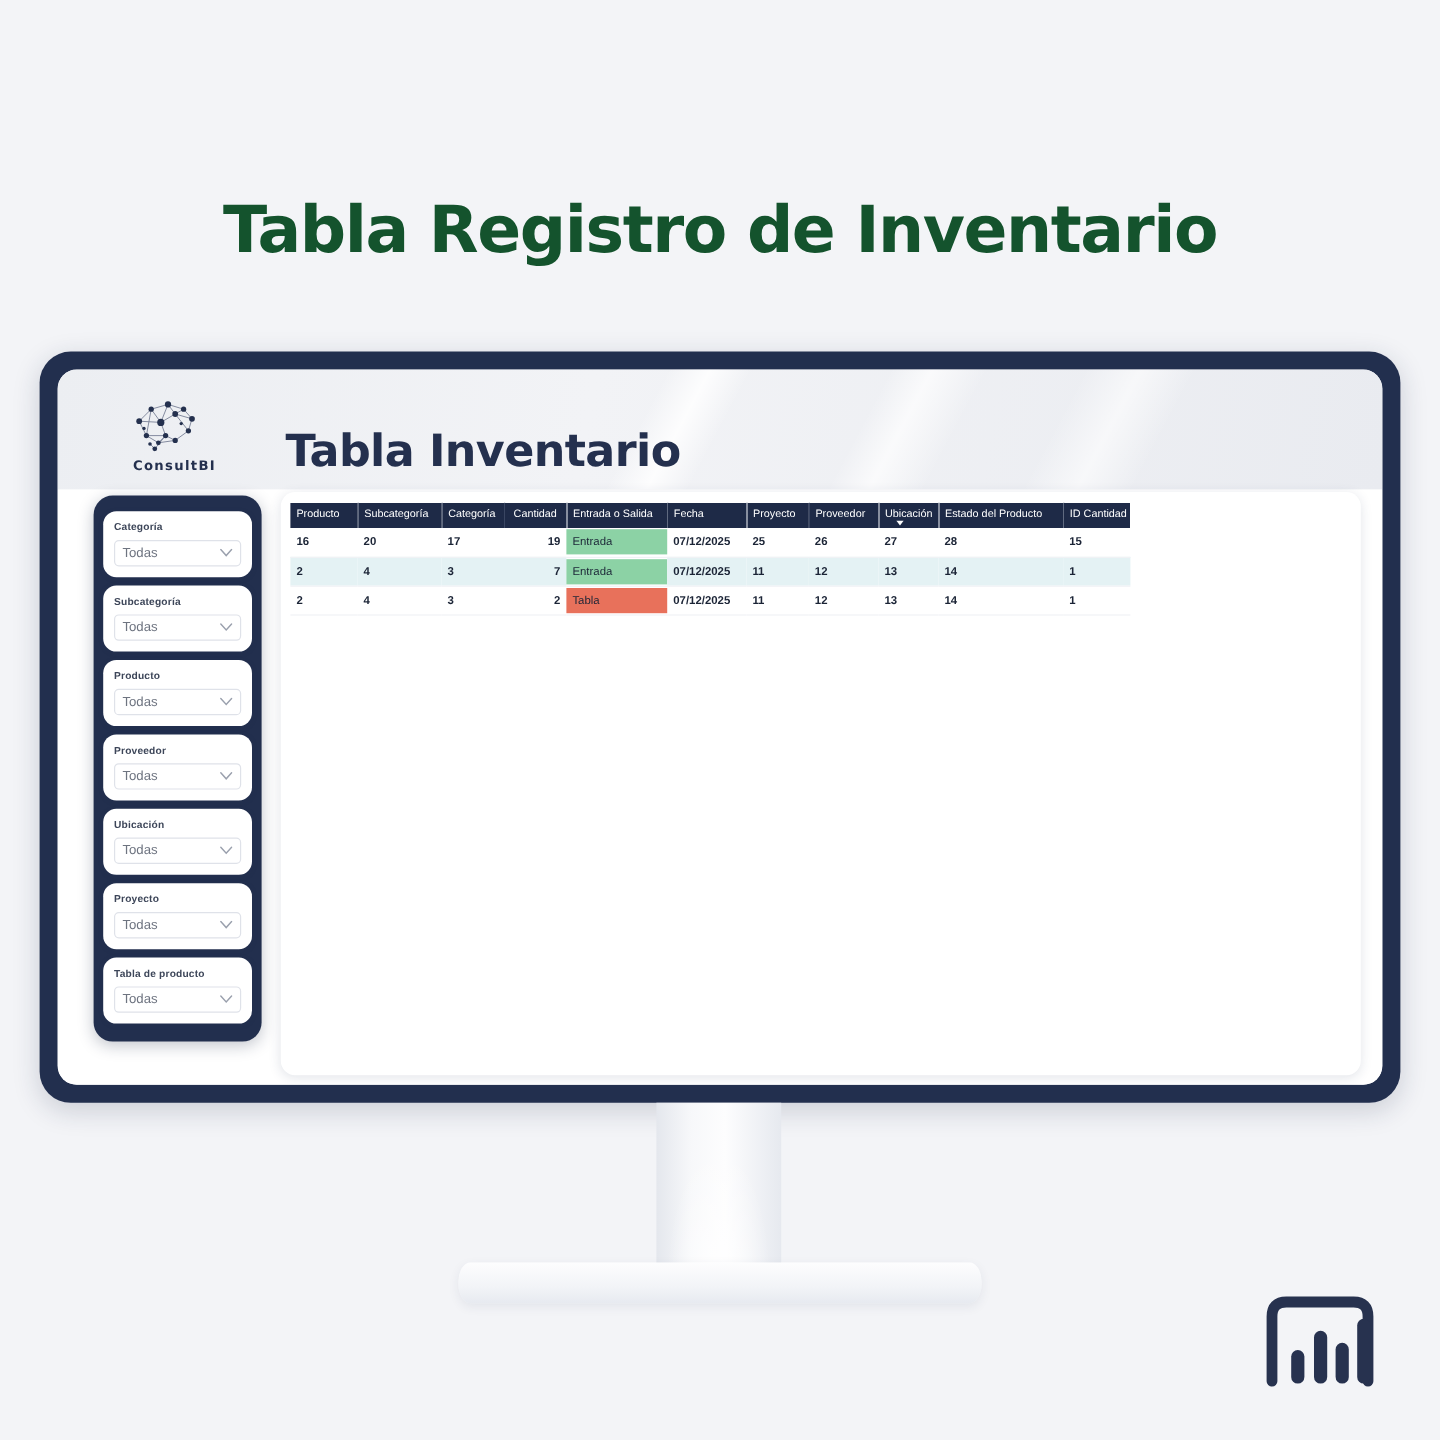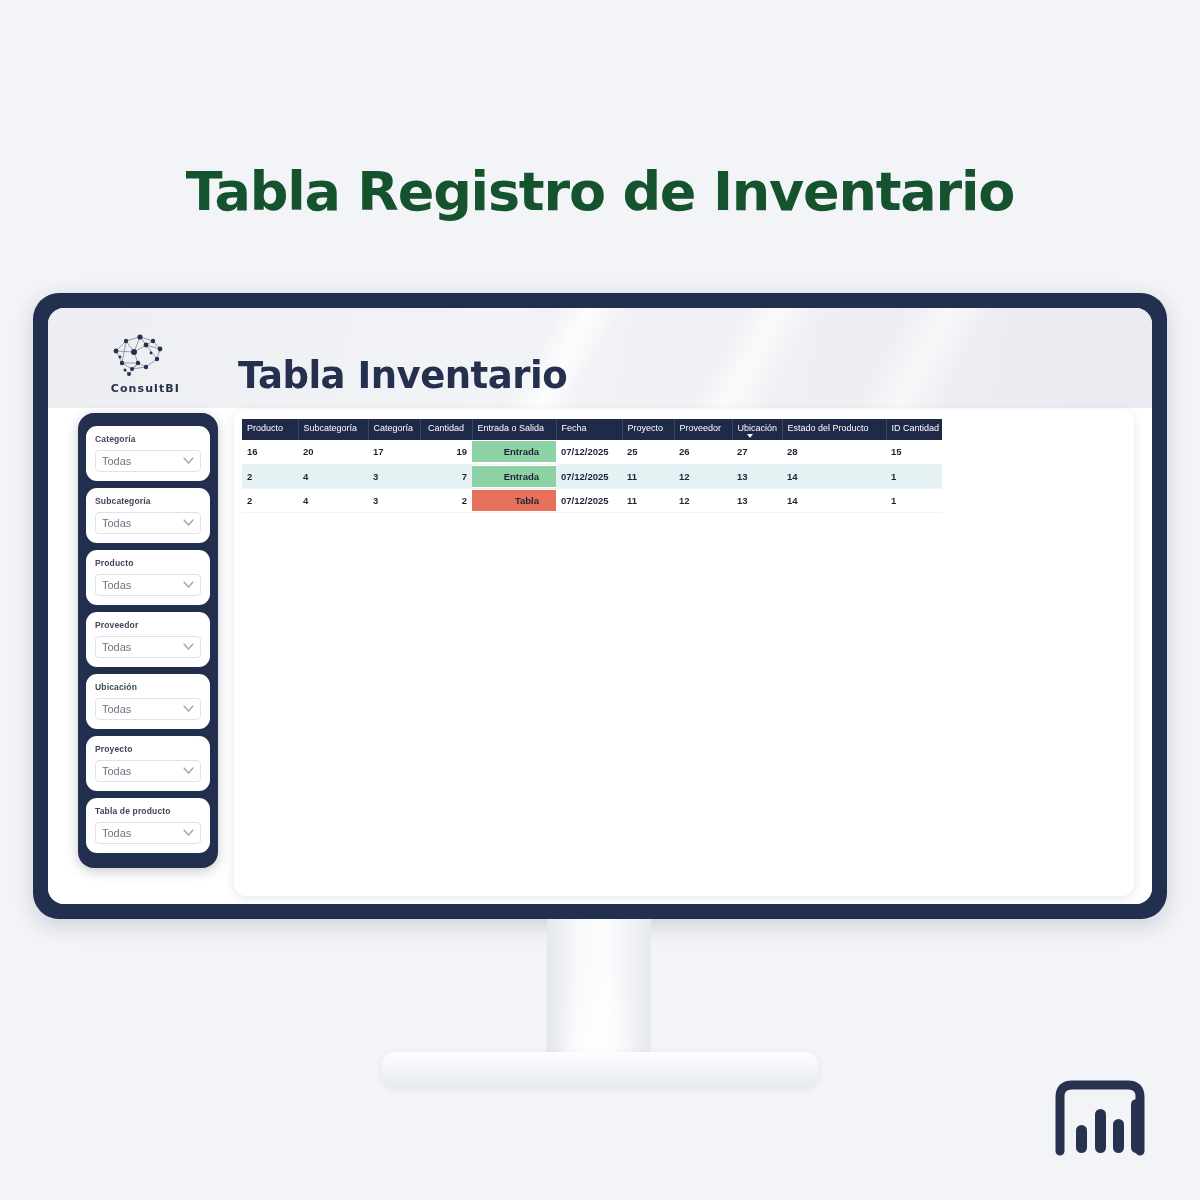--- a/index.html
+++ b/index.html
@@ -200,24 +200,23 @@
     padding: 5px 5px;
     white-space: nowrap;
     border-bottom: 1px solid #f0f2f5;
   }
   #data-table td.num { text-align: right; }
   #data-table tbody tr { height: 24px; }
   .badge-cell { padding: 0 !important; }
   .badge {
     display: block;
     font-size: 9.5px;
-    font-weight: 700;
+    font-weight: 400;
     color: #1b2436;
-    padding: 5px 17px;
-    text-align: right;
+    padding: 5px 5px;
   }
   .badge.entrada { background: #8cd2a5; }
   .badge.salida  { background: #e8715b; }
   .stripe td { background: #e4f2f4; }
   .stripe .badge-cell { background: transparent; }
 
   
   #neck {
     position: absolute;
     left: 547px;

